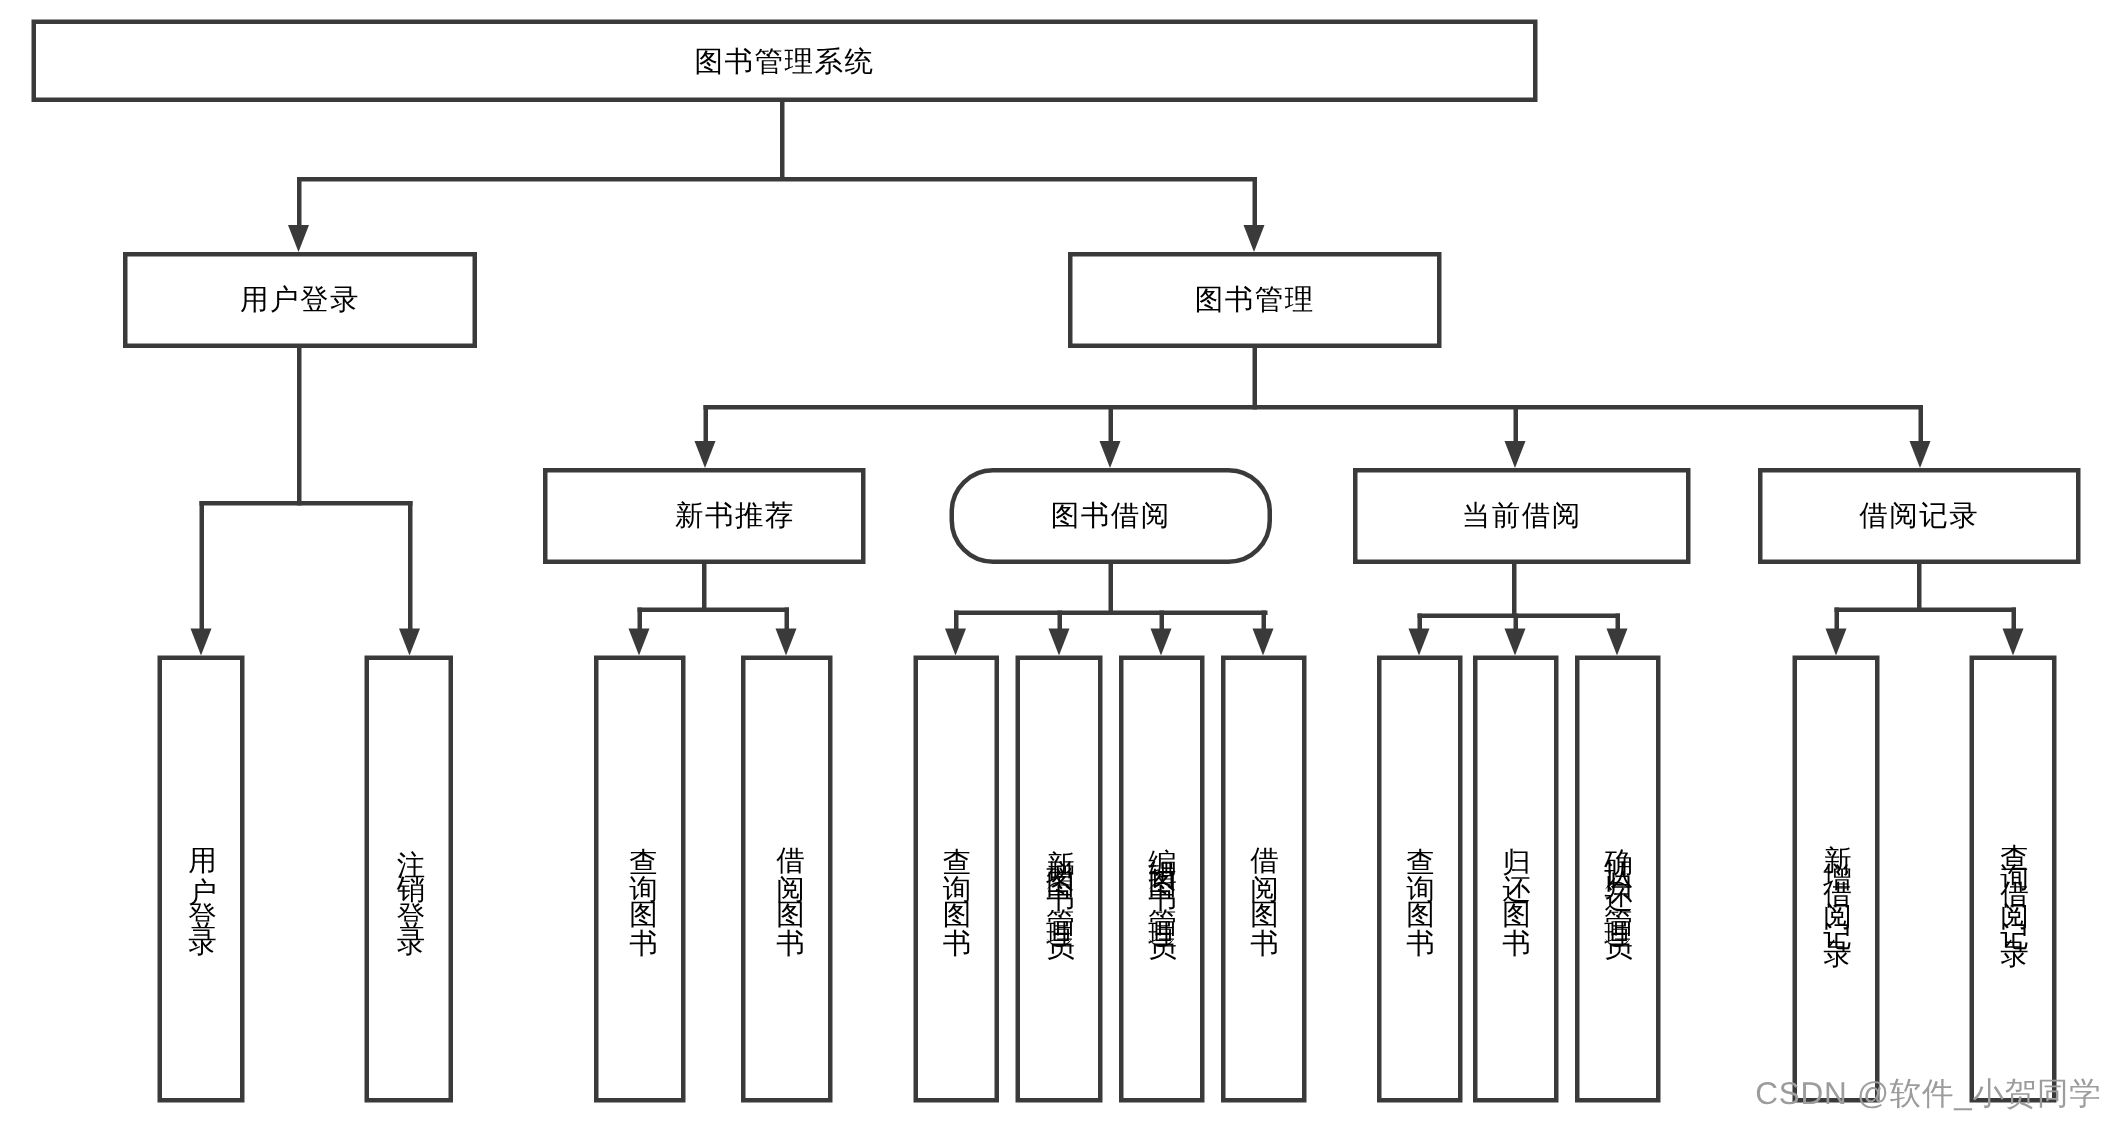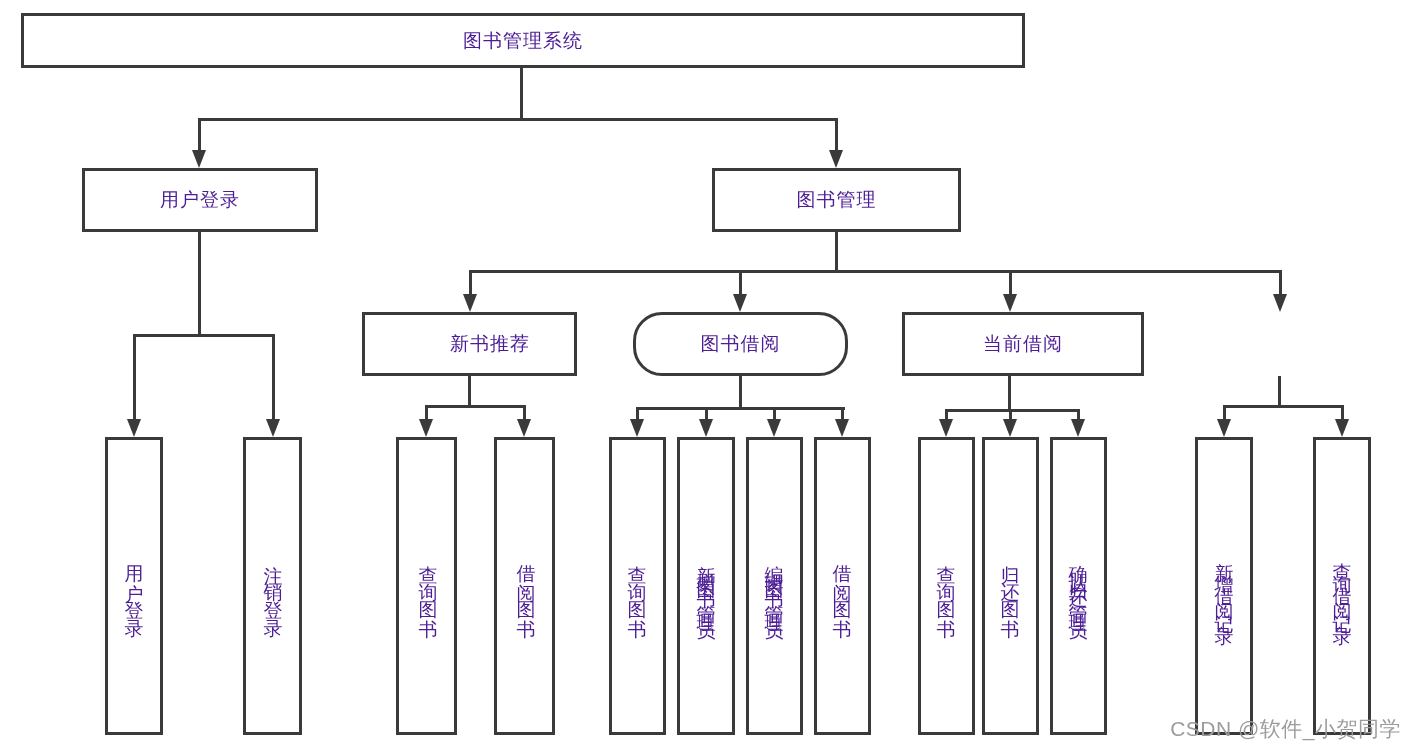--- a/index.html
+++ b/index.html
@@ -2,21 +2,21 @@
 <html><head>
 <meta charset="utf-8">
 <style>
   html,body{margin:0;padding:0;background:#ffffff;}
   .canvas{
     position:relative;width:1405px;height:747px;background:#ffffff;
     font-family:"Liberation Sans","DejaVu Sans",sans-serif;overflow:hidden;
   }
   .box{
     position:absolute;box-sizing:border-box;border:3px solid #3a3a3a;
-    background:#ffffff;color:#4c1d95;
+    background:#ffffff;color:#000000;
   }
   .box.h{display:flex;align-items:center;justify-content:center;font-size:19px;letter-spacing:1px;white-space:nowrap;}
   .box.v{writing-mode:vertical-rl;text-orientation:mixed;text-align:center;font-size:19px;line-height:52px;}
   .v4{letter-spacing:18px;}
   .v6{letter-spacing:13px;}
   .v9{letter-spacing:8px;}
   .lv{position:absolute;width:3px;background:#3a3a3a;}
   .lh{position:absolute;height:3px;background:#3a3a3a;}
   .arr{position:absolute;width:0;height:0;
     border-left:7px solid transparent;border-right:7px solid transparent;
@@ -56,21 +56,22 @@
   <div class="arr" style="left:463px;top:294px;"></div>
   <div class="lv" style="left:739px;top:270px;height:26px;"></div>
   <div class="arr" style="left:733px;top:294px;"></div>
   <div class="lv" style="left:1009px;top:270px;height:26px;"></div>
   <div class="arr" style="left:1003px;top:294px;"></div>
   <div class="lv" style="left:1279px;top:270px;height:26px;"></div>
   <div class="arr" style="left:1273px;top:294px;"></div>
 
   <div class="box h" style="left:362px;top:312px;width:215px;height:64px;padding-left:41px;">新书推荐</div>
   <div class="box h" style="left:633px;top:312px;width:215px;height:64px;border-radius:29px;">图书借阅</div>
-  <div class="box h" style="left:902px;top:312px;width:242px;height:64px;">当前借阅</div>
+  <div class="box h" style="left:902px;top:312px;width:225px;height:64px;">当前借阅</div>
+  <div class="box h" style="left:1172px;top:312px;width:215px;height:64px;">借阅记录</div>
 
   <div class="lv" style="left:468px;top:376px;height:31px;"></div>
   <div class="lh" style="left:425px;top:405px;width:101px;"></div>
   <div class="lv" style="left:425px;top:405px;height:16px;"></div>
   <div class="arr" style="left:419px;top:419px;"></div>
   <div class="lv" style="left:523px;top:405px;height:16px;"></div>
   <div class="arr" style="left:517px;top:419px;"></div>
 
   <div class="lv" style="left:739px;top:376px;height:33px;"></div>
   <div class="lh" style="left:636px;top:407px;width:209px;"></div>

